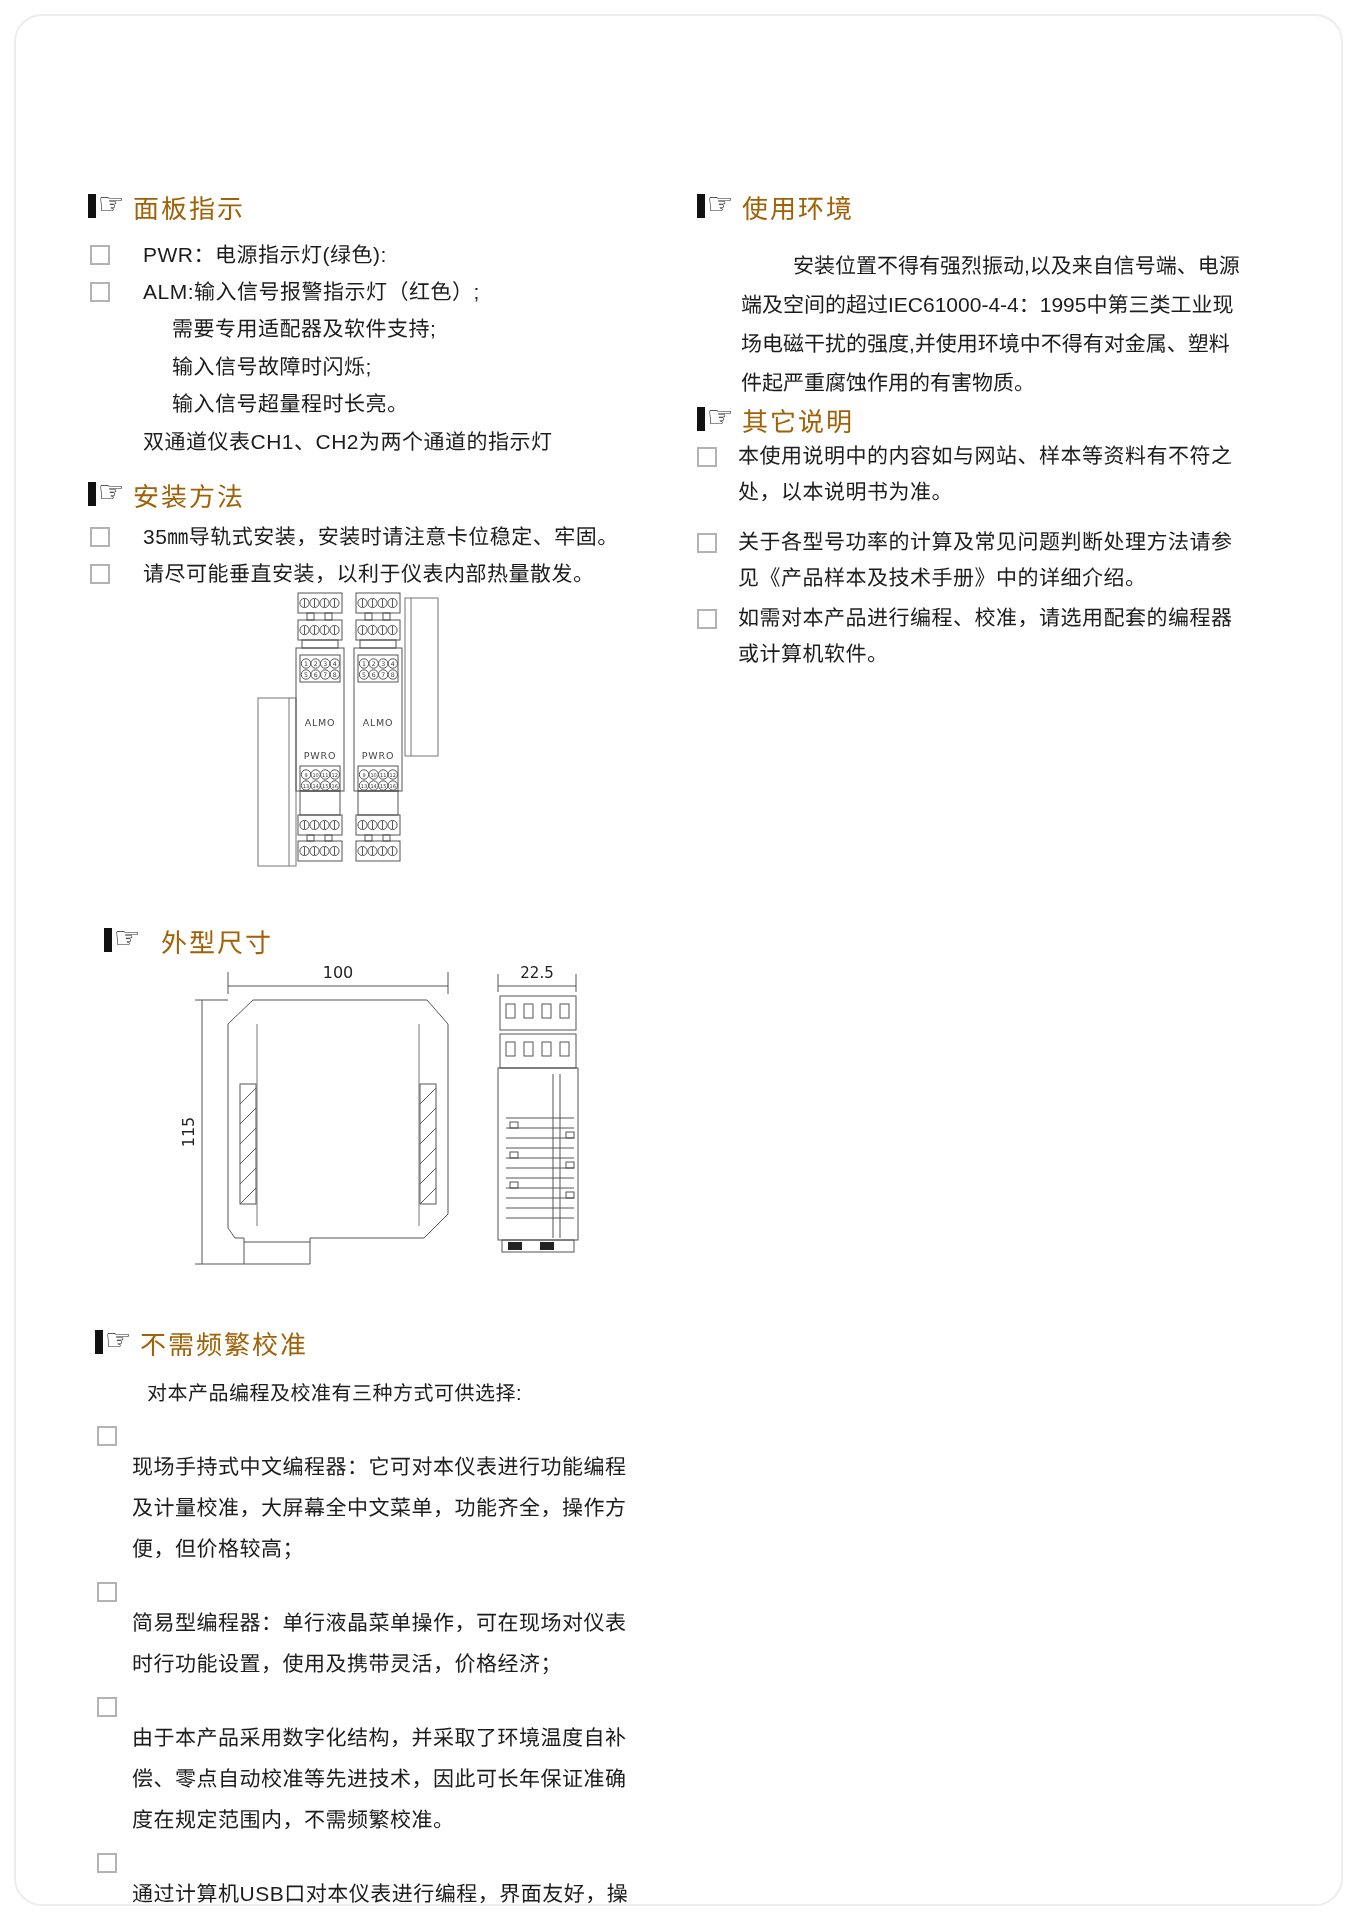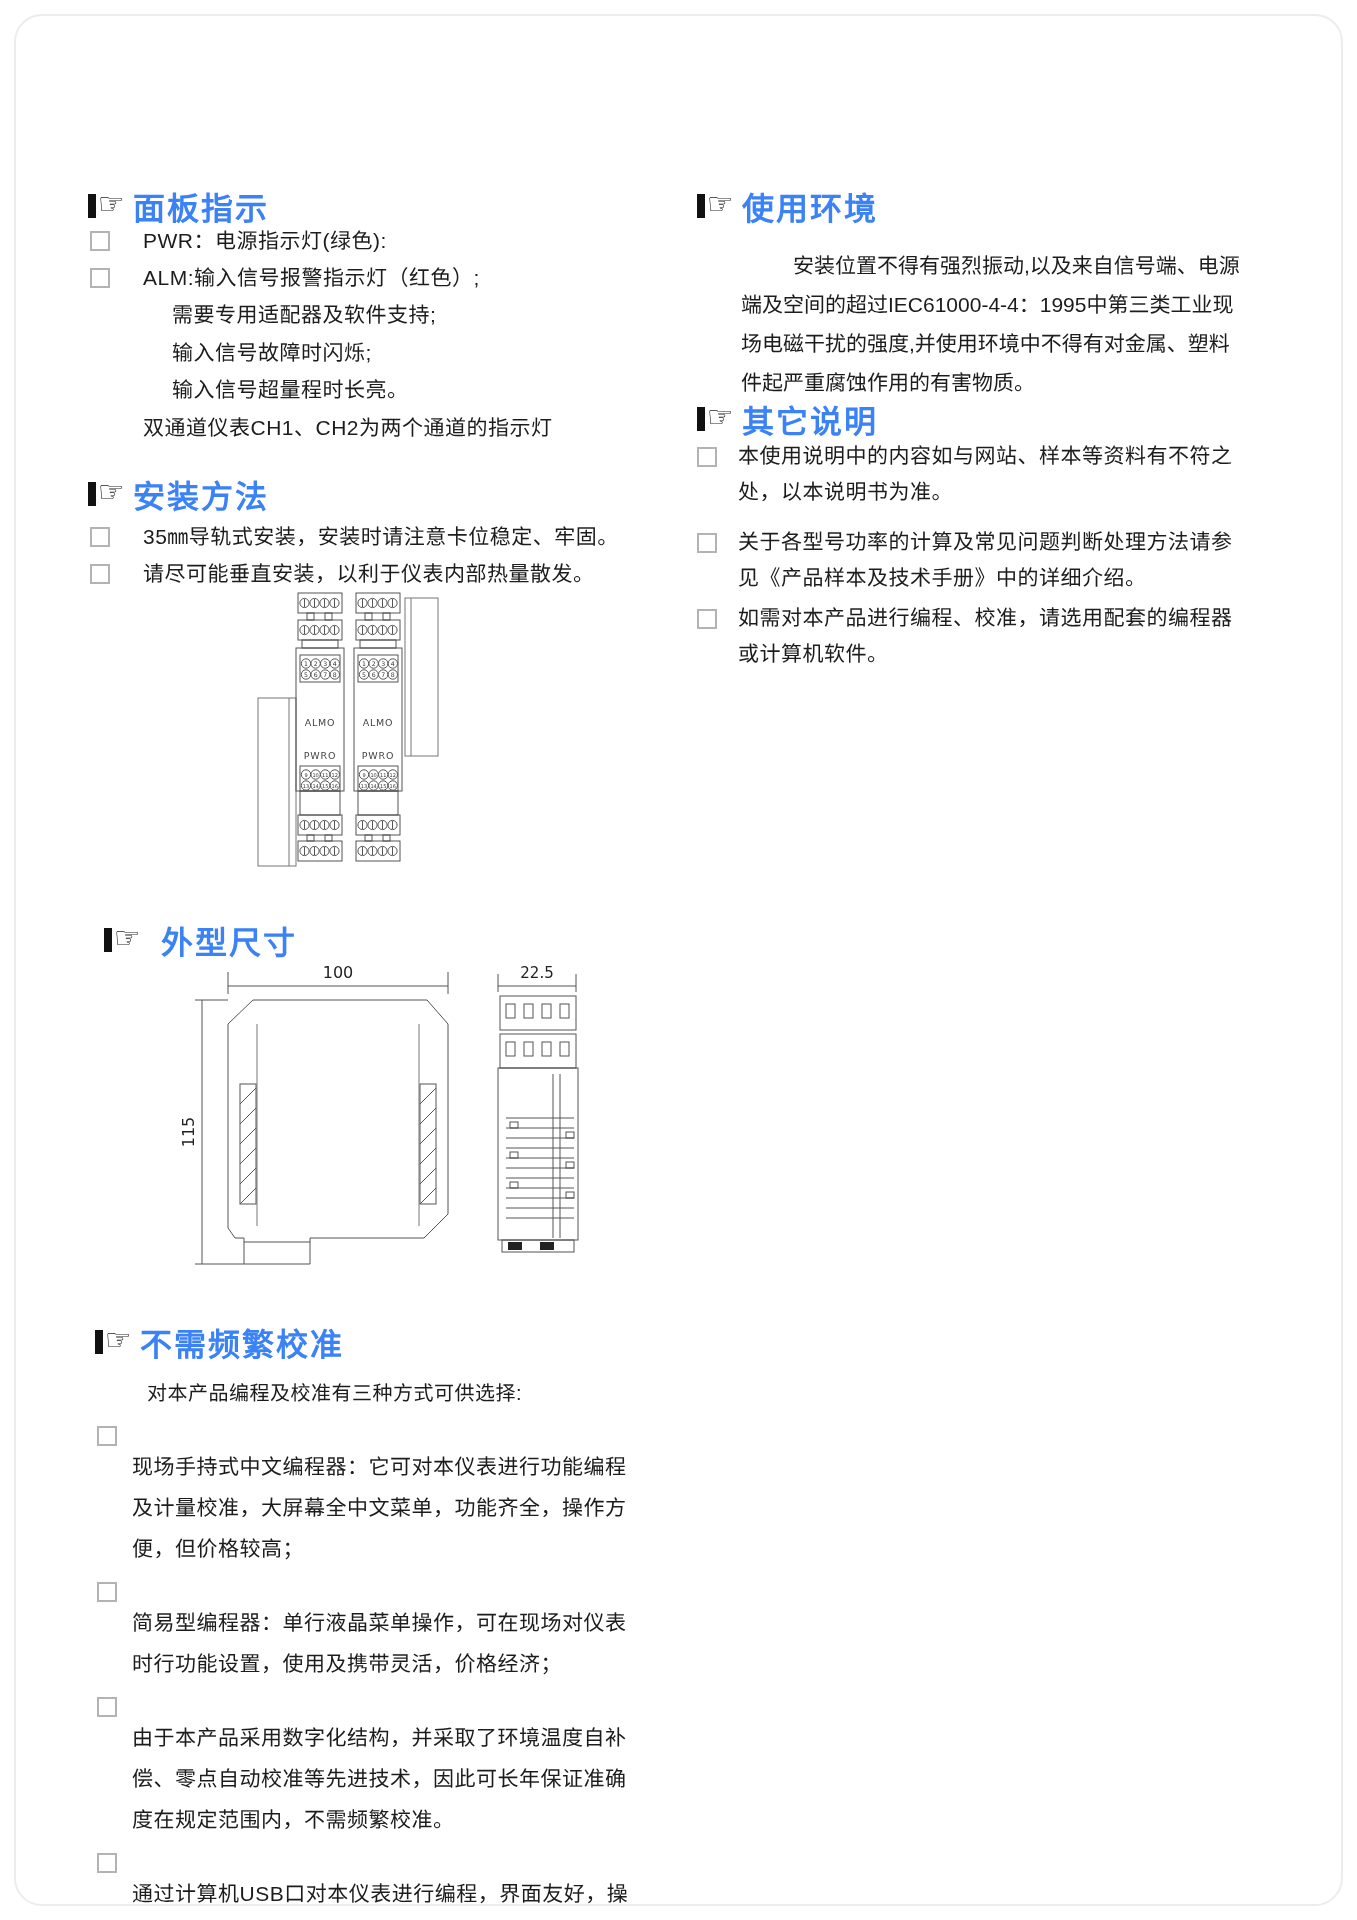--- a/index.html
+++ b/index.html
@@ -6,21 +6,21 @@
   body{
     width:1357px;height:1920px;position:relative;background:#ffffff;
     font-family:"Liberation Sans","DejaVu Sans",sans-serif;color:#1c1c1c;
     overflow:hidden;
   }
   .page-border{position:absolute;inset:14px;border:2px solid #ececec;border-radius:28px;}
   .sec{position:absolute;}
   .sec-header{display:flex;align-items:center;height:32px;}
   .hbar{width:8px;height:24px;background:#111;flex:none;margin-right:2px;}
   .hand{font-size:30px;line-height:30px;color:#222;flex:none;margin-right:8px;transform:translateY(-2px);}
-  .htext{font-size:32px;font-weight:700;color:#3b82f6;letter-spacing:2px;}
+  .htext{font-size:26px;font-weight:400;color:#a16207;letter-spacing:2px;}
   .item{display:flex;align-items:flex-start;}
   .box{width:16px;height:16px;border:2px solid #b3b3b3;flex:none;margin:9px 0 0 2px;}
   .itext{font-size:21px;line-height:37px;letter-spacing:0.5px;margin-left:33px;}
   .line{font-size:21px;line-height:37.5px;letter-spacing:0.5px;}
   .indent-sub{padding-left:84px;}
   .indent-note{padding-left:55px;}
   
   .para{font-size:21px;line-height:39px;letter-spacing:0px;text-indent:52px;margin-left:44px;}
   .r-item .itext{margin-left:21px;line-height:36px;width:510px;}
   .r-item{margin-top:4px;}
@@ -41,21 +41,21 @@
 <body>
 
 <div class="page-border"></div>
 
 <div class="sec" style="left:88px;top:190px;width:560px;">
   <div class="sec-header">
     <span class="hbar"></span>
     <span class="hand">☞</span>
     <span class="htext">面板指示</span>
   </div>
-  <div class="item" style="">
+  <div class="item" style="margin-top:14px;">
     <span class="box"></span>
     <span class="itext">PWR：电源指示灯(绿色):</span>
   </div>
   <div class="item">
     <span class="box"></span>
     <span class="itext">ALM:输入信号报警指示灯（红色）;</span>
   </div>
   <div class="line indent-sub">需要专用适配器及软件支持;</div>
   <div class="line indent-sub">输入信号故障时闪烁;</div>
   <div class="line indent-sub">输入信号超量程时长亮。</div>

